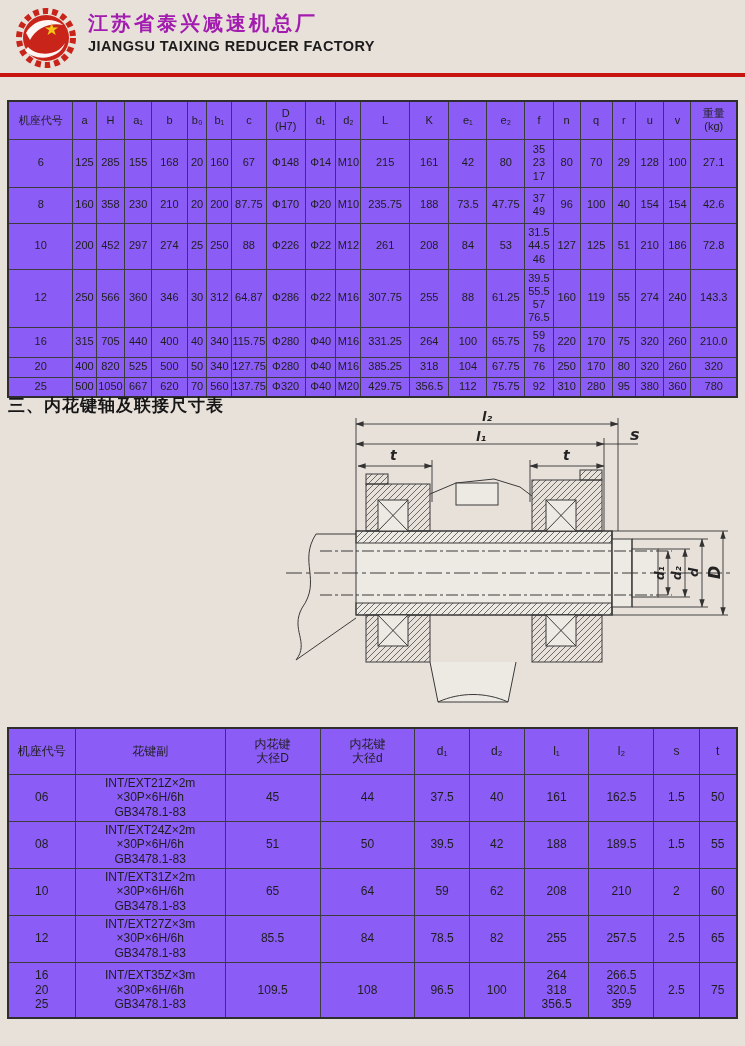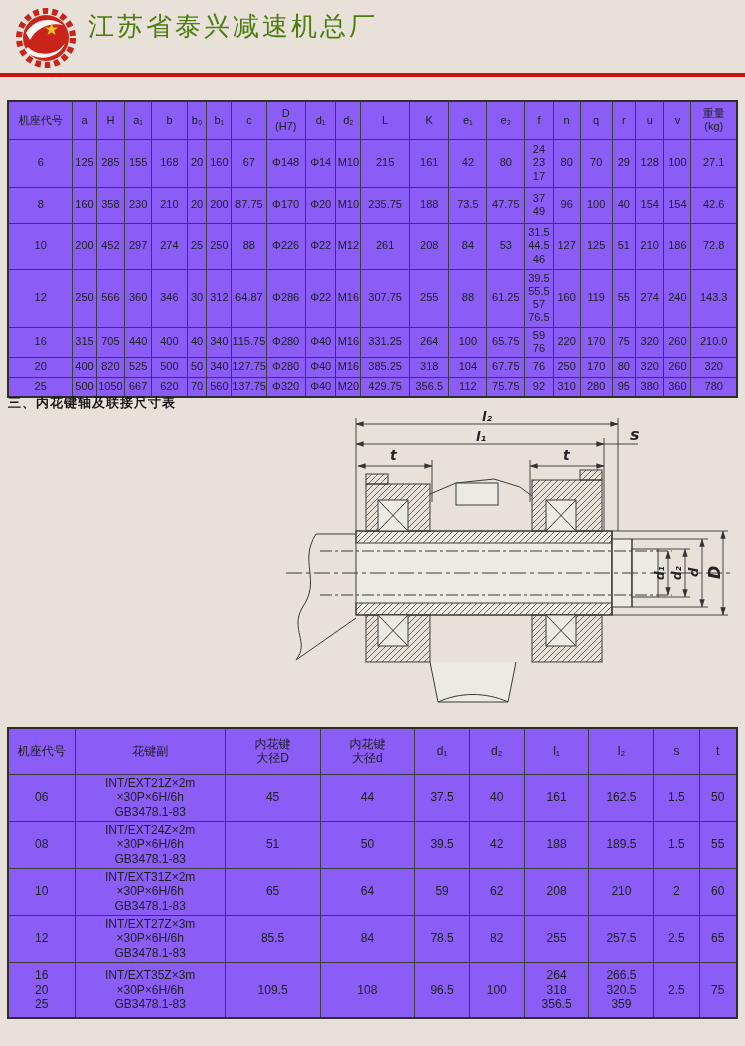--- a/index.html
+++ b/index.html
@@ -6,21 +6,21 @@
   body{
     width:745px;height:1046px;position:relative;
     background:#e8e1da;
     font-family:"Liberation Sans","DejaVu Sans",sans-serif;
     color:#222;overflow:hidden;
   }
   .abs{position:absolute;}
   
   .logo{left:14px;top:6px;width:64px;height:64px;}
   .titles{left:88px;top:12px;}
-  .cn{font-size:26px;font-weight:normal;letter-spacing:3px;color:#4d7c0f;line-height:1.1;}
+  .cn{font-size:20px;font-weight:bold;letter-spacing:3px;color:#a21caf;line-height:1.1;}
   .en{font-size:14.5px;font-weight:bold;letter-spacing:.4px;color:#1c1c1c;margin-top:4px;}
   .red-rule{left:0;top:73px;width:745px;height:4px;background:#c81410;}
   
   table{border-collapse:collapse;table-layout:fixed;background:#8b5cf6;}
   #table1{left:7px;top:100px;width:731px;}
   #table2{left:7px;top:727px;width:731px;}
   th,td{
     border:1px solid #3c3c3c;text-align:center;vertical-align:middle;
     padding:1px 0;white-space:pre-line;line-height:1.2;font-weight:normal;color:#1e1e1e;
   }
@@ -33,40 +33,41 @@
   #table1 tbody tr:nth-child(2){height:36px;}
   #table1 tbody tr:nth-child(3){height:46px;}
   #table1 tbody tr:nth-child(4){height:58px;}
   #table1 tbody tr:nth-child(5){height:30px;}
   #table1 tbody tr:nth-child(6){height:20px;}
   #table1 tbody tr:nth-child(7){height:20px;}
   #table2 thead tr{height:46px;}
   #table2 tbody tr{height:47px;}
   #table2 tbody tr:nth-child(5){height:56px;}
   
-  .section-title{left:8px;top:394px;font-size:13px;font-weight:bold;color:#161616;letter-spacing:1px;margin:0;}
+  .section-title{left:8px;top:394px;font-size:17px;font-weight:bold;color:#161616;letter-spacing:1px;margin:0;}
   
   .drawing{left:280px;top:410px;width:462px;height:310px;}
   .drawing svg{display:block;}
   .dimlabel{font-family:"DejaVu Sans",sans-serif;font-weight:bold;font-style:italic;fill:#222;}
 </style>
 </head>
 <body>
 
 <div class="abs logo">
   <svg width="64" height="64" viewBox="0 0 64 64">
     <circle cx="32" cy="32" r="27" fill="none" stroke="#c9241a" stroke-width="6" stroke-dasharray="5.5 4"></circle>
     <circle cx="32" cy="32" r="23" fill="#c9241a"></circle>
     <path d="M12,27 C19,13 38,10 49,19 C38,16 22,21 16,34 Z" fill="#fdf6f2"></path>
     <path d="M14,41 C22,50 43,51 51,37 C46,54 20,56 11,44 Z" fill="#fdf6f2"></path>
     <text x="30" y="29" font-size="17" fill="#f5c518">★</text>
   </svg>
 </div>
 <div class="abs titles">
   <div class="cn">江苏省泰兴减速机总厂</div>
+  <div class="en">JIANGSU TAIXING REDUCER FACTORY</div>
 </div>
 <div class="abs red-rule"></div>
 
 <table id="table1" class="abs">
   <colgroup>
     <col style="width:8.9%">
       <col style="width:3.2%">
       <col style="width:3.9%">
       <col style="width:3.7%">
     <col style="width:4.9%">
@@ -126,21 +127,21 @@
         <td>20</td>
         <td>160</td>
         <td>67</td>
         <td>Φ148</td>
         <td>Φ14</td>
         <td>M10</td>
         <td>215</td>
         <td>161</td>
         <td>42</td>
         <td>80</td>
-        <td>24
+        <td>35
 23
 17</td>
         <td>80</td>
         <td>70</td>
         <td>29</td>
         <td>128</td>
         <td>100</td>
         <td>27.1</td>
       </tr>
       <tr>

